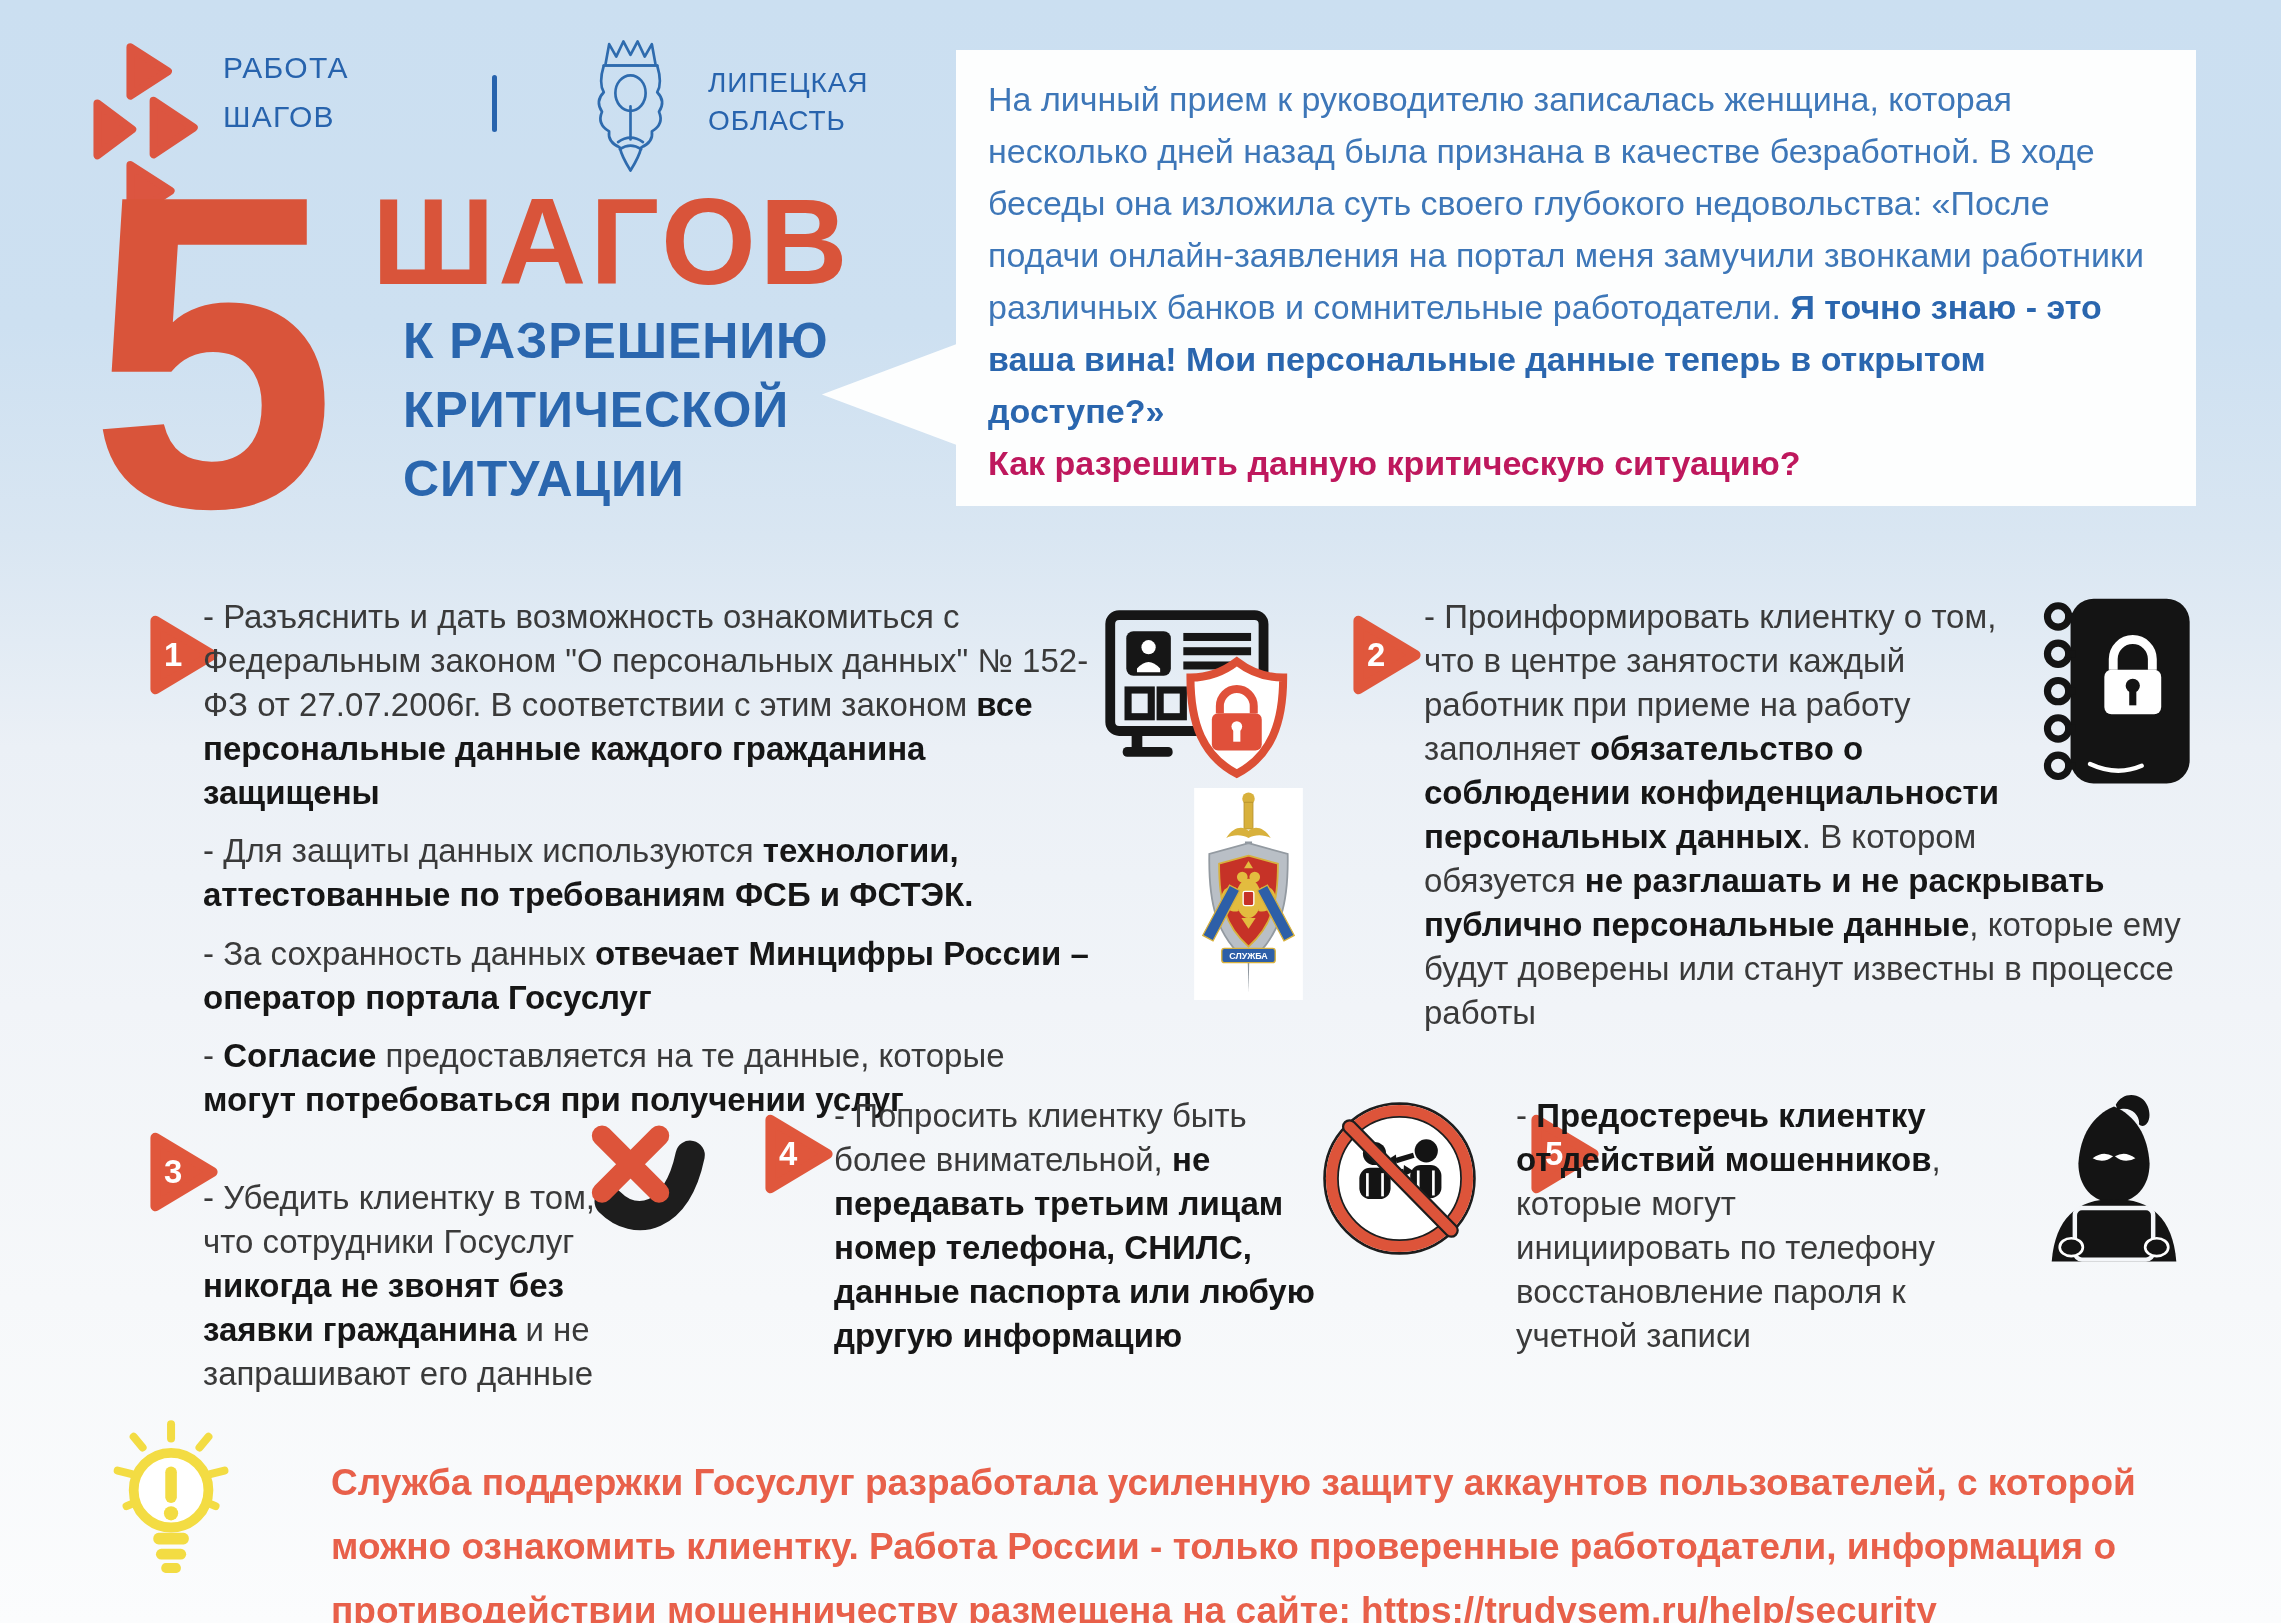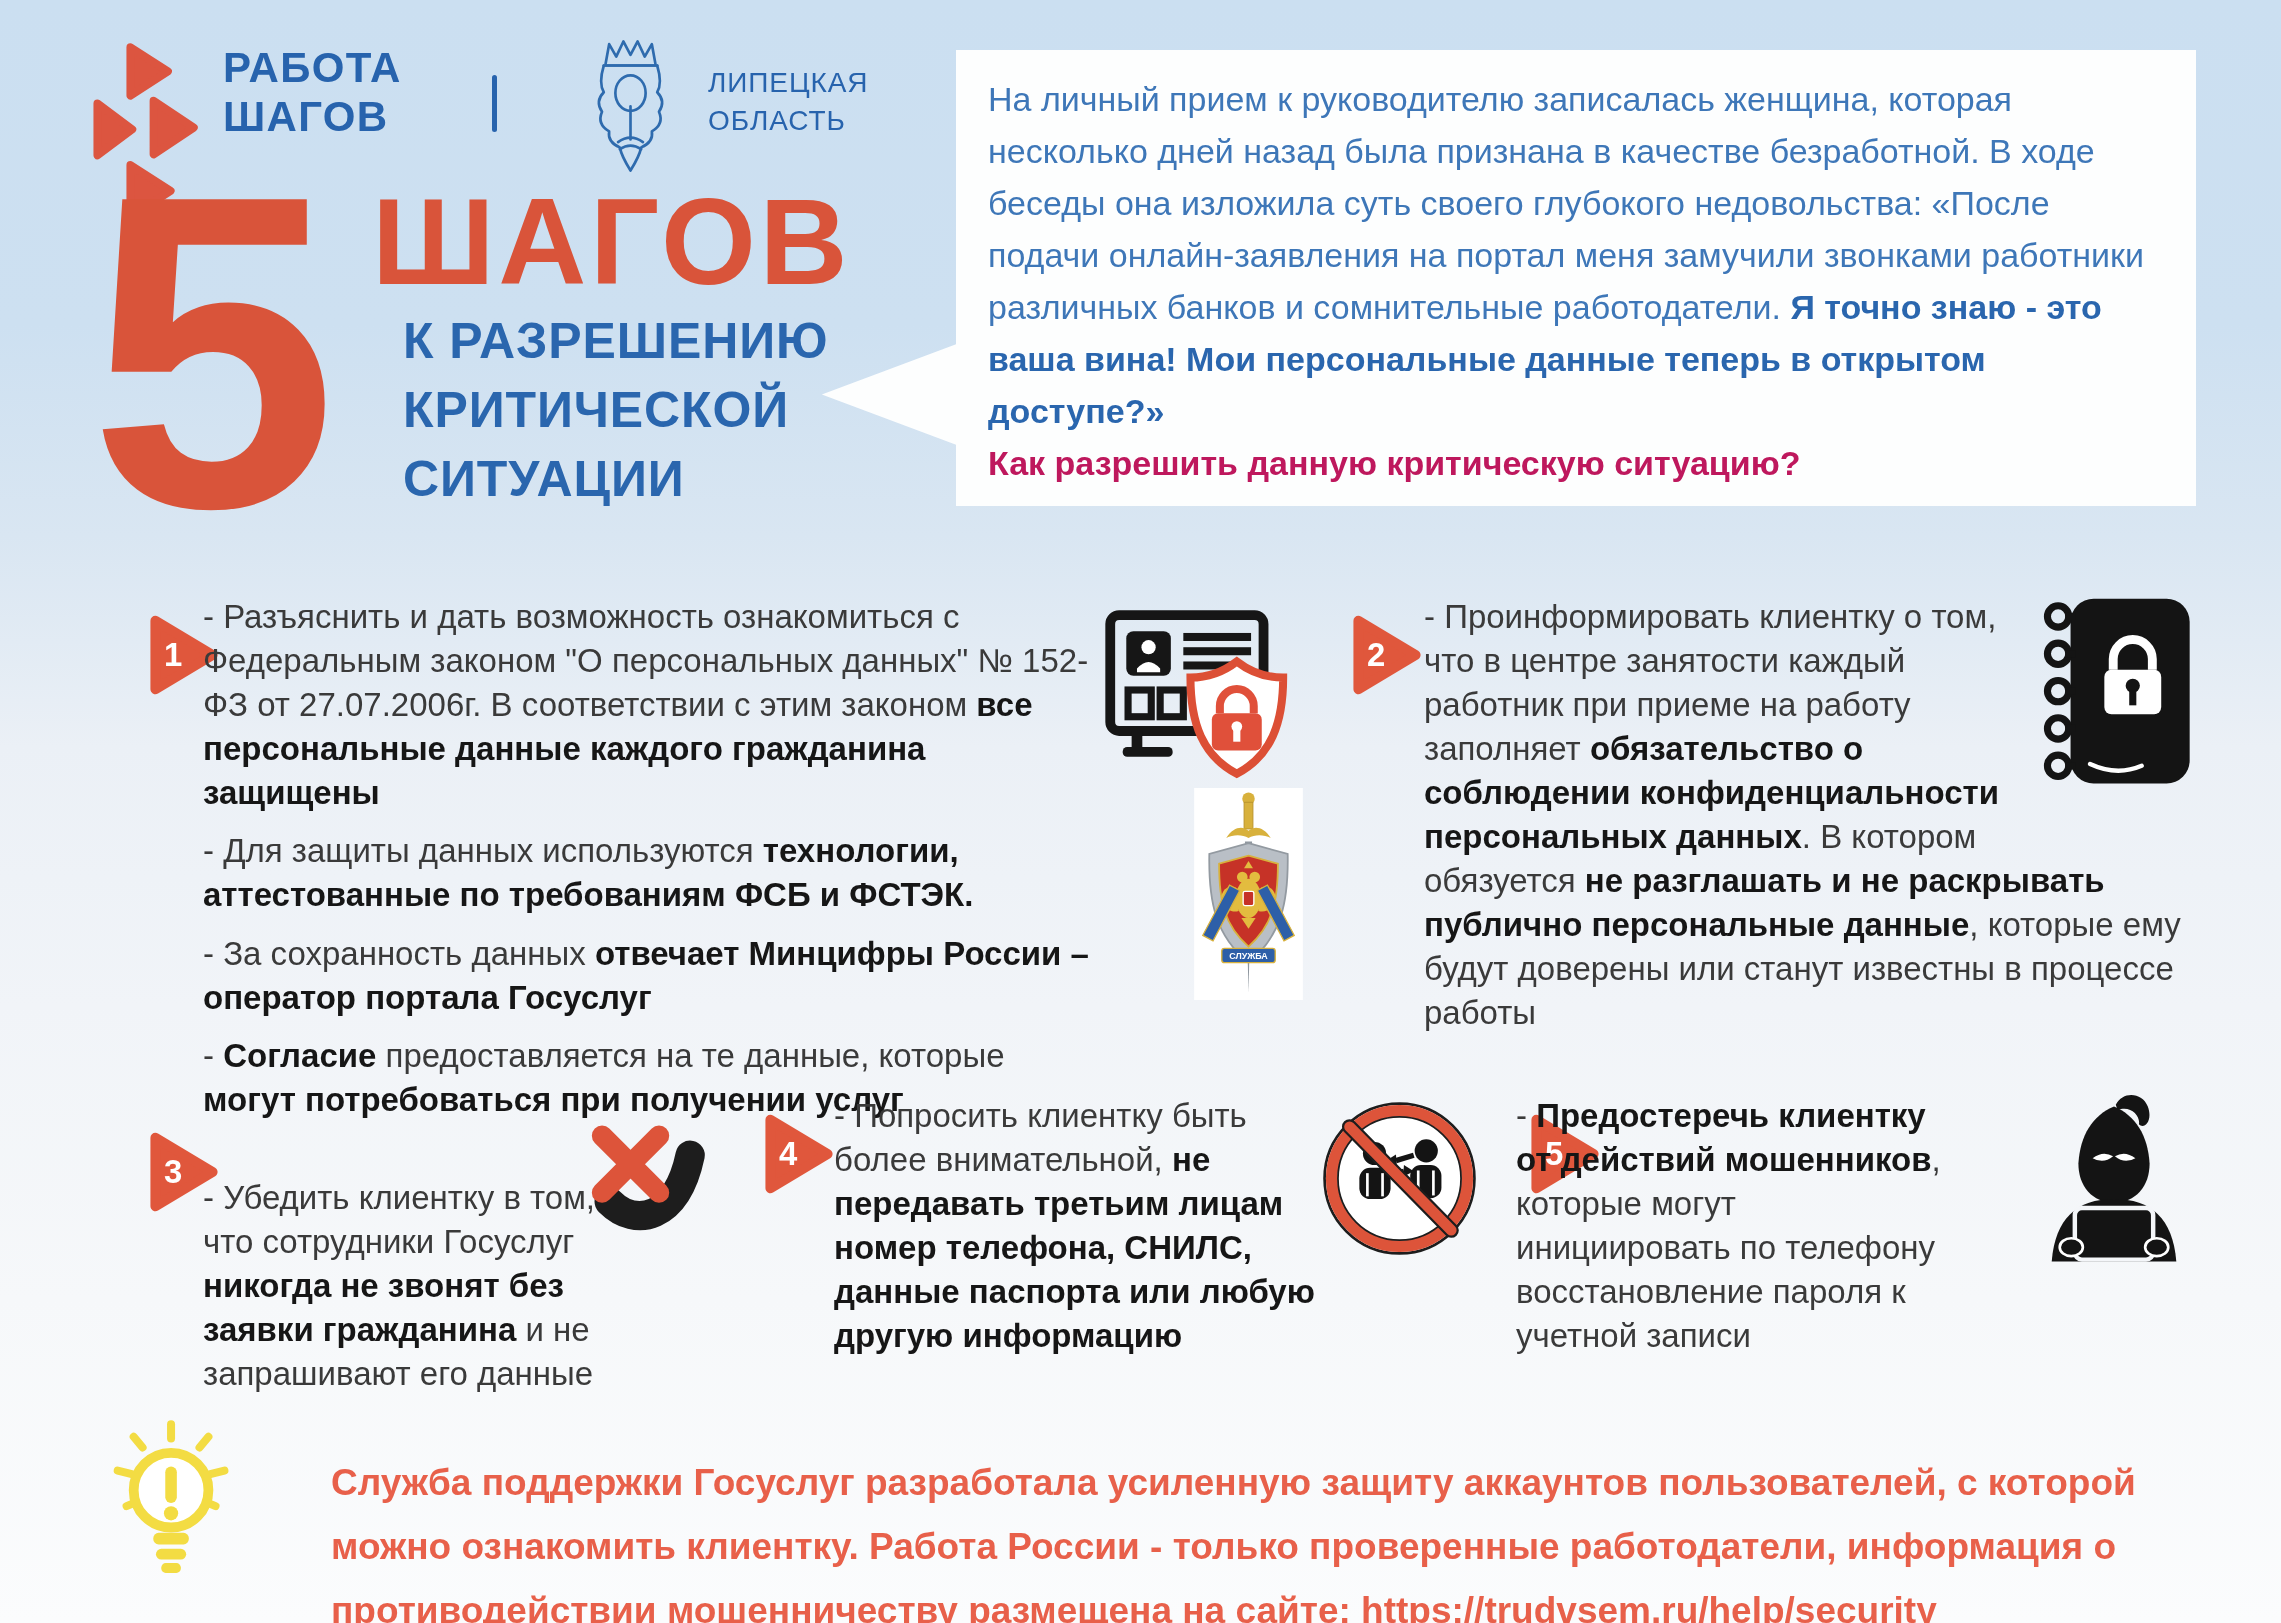--- a/index.html
+++ b/index.html
@@ -1,20 +1,20 @@
 <!DOCTYPE html>
 <html style="font-size:14.3px"><head>
 <meta charset="utf-8">
 <style>
   html,body{margin:0;padding:0;}
   body{font-family:"Liberation Sans","DejaVu Sans",sans-serif;}
   #canvas{position:relative;width:2281px;height:1624px;overflow:hidden;
     background:linear-gradient(180deg,#cbdff1 0%,#cde0f1 20%,#d9e6f2 33%,#ebf0f6 46%,#f1f4f8 62%,#f6f8fa 80%,#fbfcfd 100%);}
   .abs{position:absolute;}
-  .brand-text{font-size:42px;font-weight:bold;line-height:49px;color:#2763AD;letter-spacing:1.3px;}
+  .brand-text{font-size:30px;font-weight:normal;line-height:49px;color:#2763AD;letter-spacing:1.3px;}
   .region-text{font-size:28px;line-height:38px;color:#2763AD;letter-spacing:0.9px;font-weight:500;}
   .divider{width:4.5px;height:57px;background:#2763AD;border-radius:2.7px;}
   .big-number{font-size:446px;font-weight:bold;color:#D9543A;line-height:0.76;}
   .title-word{font-size:122px;font-weight:bold;color:#D9543A;letter-spacing:3.6px;line-height:1;}
   .subtitle{font-size:50px;font-weight:bold;color:#2A66AE;line-height:69px;letter-spacing:0.9px;}
   .bubble{background:#fdfefe;}
   .bubble-inner{padding:23px 50px 0 32px;font-size:34px;line-height:52px;color:#3E77B8;}
   .bubble-inner .b{font-weight:bold;color:#2A66AE;}
   .bubble-question{font-weight:bold;color:#be185d;}
   .step-text{font-size:33px;line-height:44px;color:#3a3a3a;}

